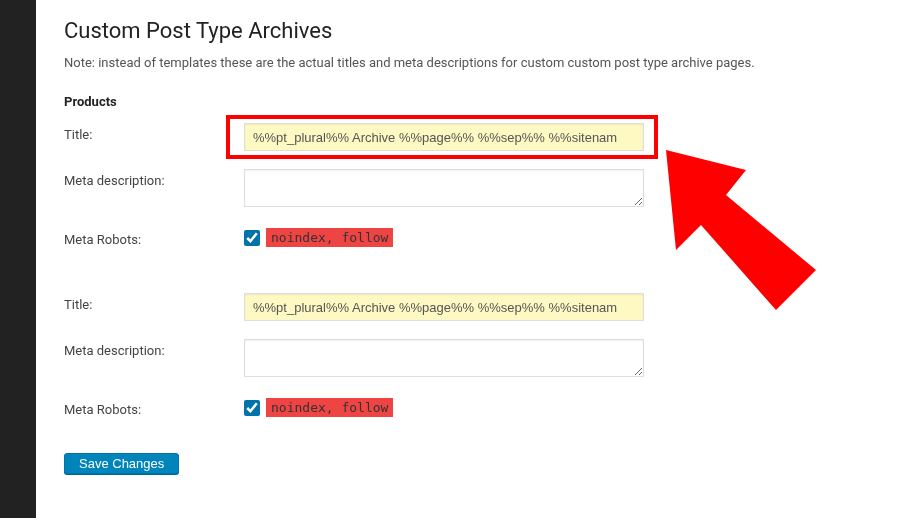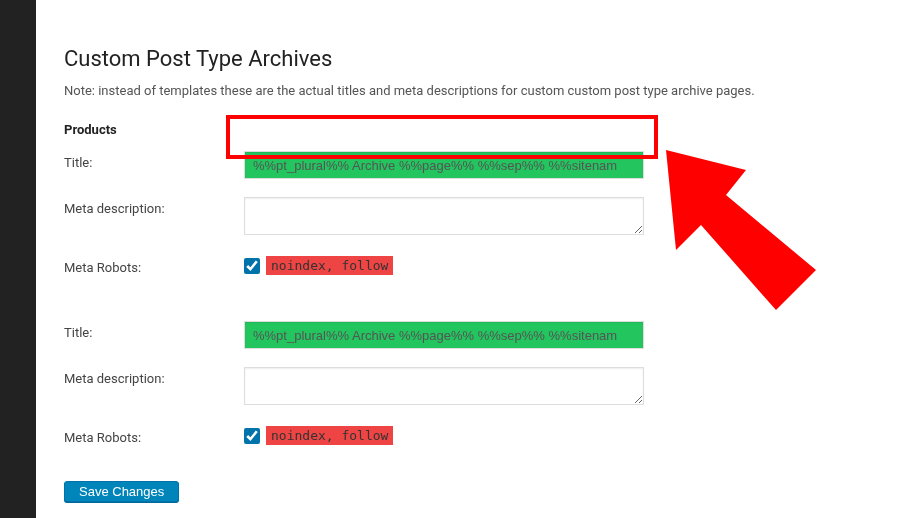--- a/index.html
+++ b/index.html
@@ -24,21 +24,20 @@
       flex: 1;
       background: #fff;
       padding: 0 28px 28px 28px;
       position: relative;
     }
     h2.page-title {
       font-size: 22px;
       font-weight: 400;
       color: #222;
       padding: 18px 0 10px 0;
-      margin-top: 28px;
     }
     .note {
       font-size: 13px;
       color: #555;
       padding: 2px 0 18px 0;
     }
     .section-heading {
       font-size: 13px;
       font-weight: 700;
       color: #222;
@@ -57,21 +56,21 @@
       padding-top: 4px;
     }
     .field-control {
       flex: 0 0 auto;
     }
     input[type="text"] {
       width: 400px;
       height: 28px;
       padding: 3px 8px;
       border: 1px solid #ddd;
-      background: #22c55e;
+      background: #fef9c3;
       font-size: 13px;
       color: #555;
       box-shadow: inset 0 1px 2px rgba(0,0,0,0.07);
     }
     textarea {
       width: 400px;
       height: 38px;
       padding: 3px 8px;
       border: 1px solid #ddd;
       background: #fff;

